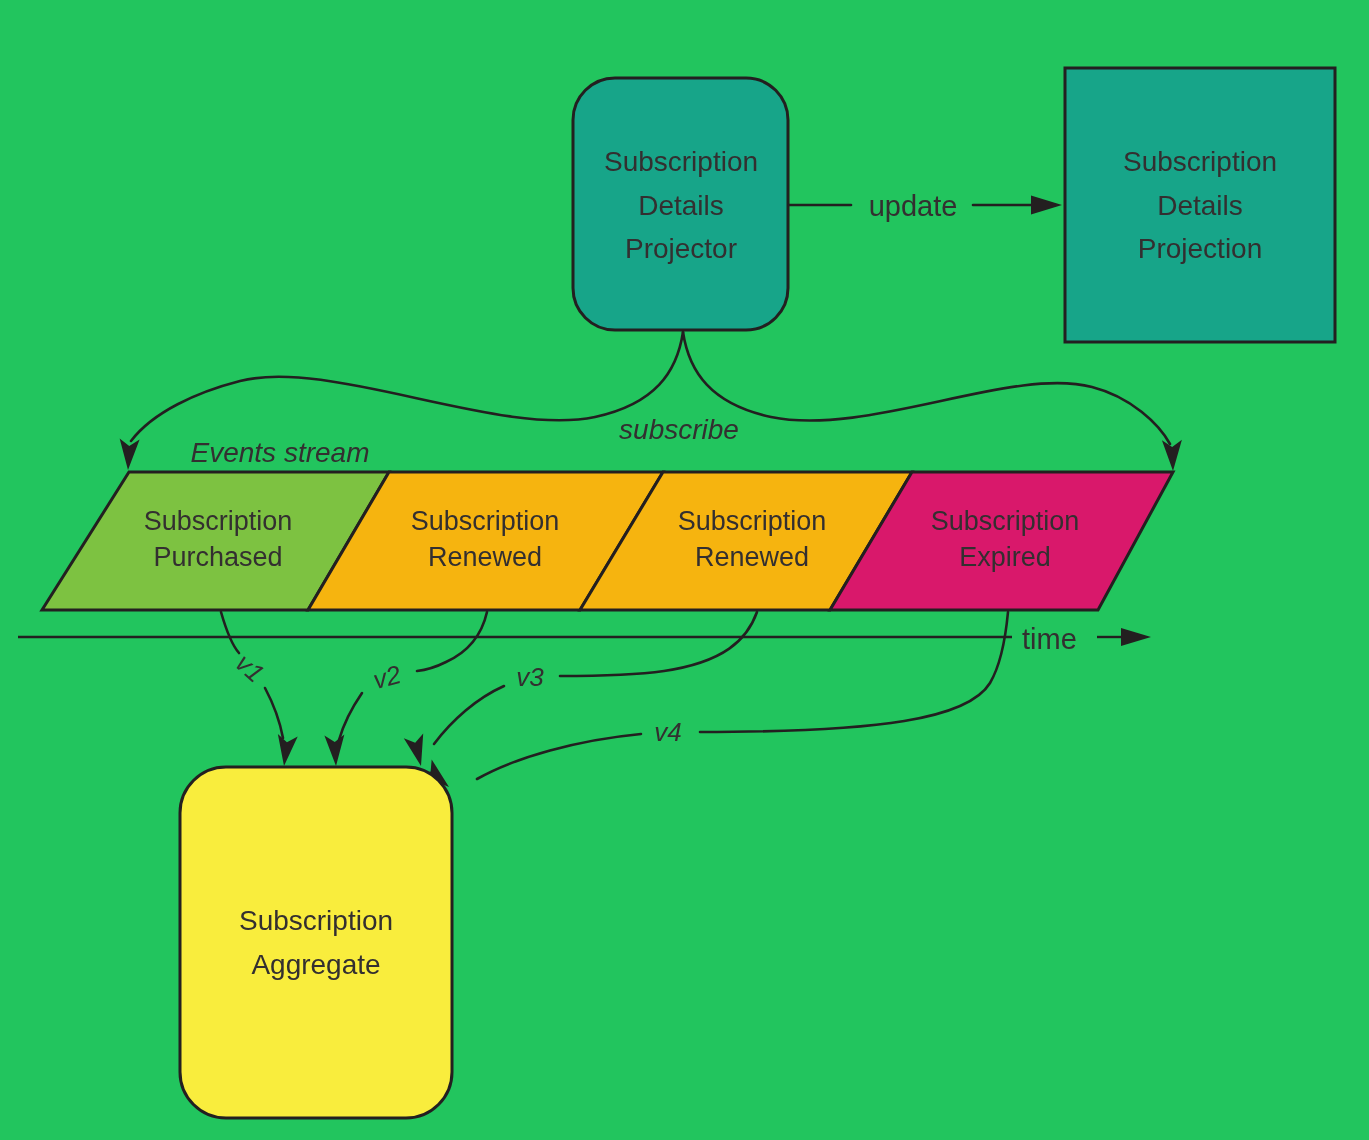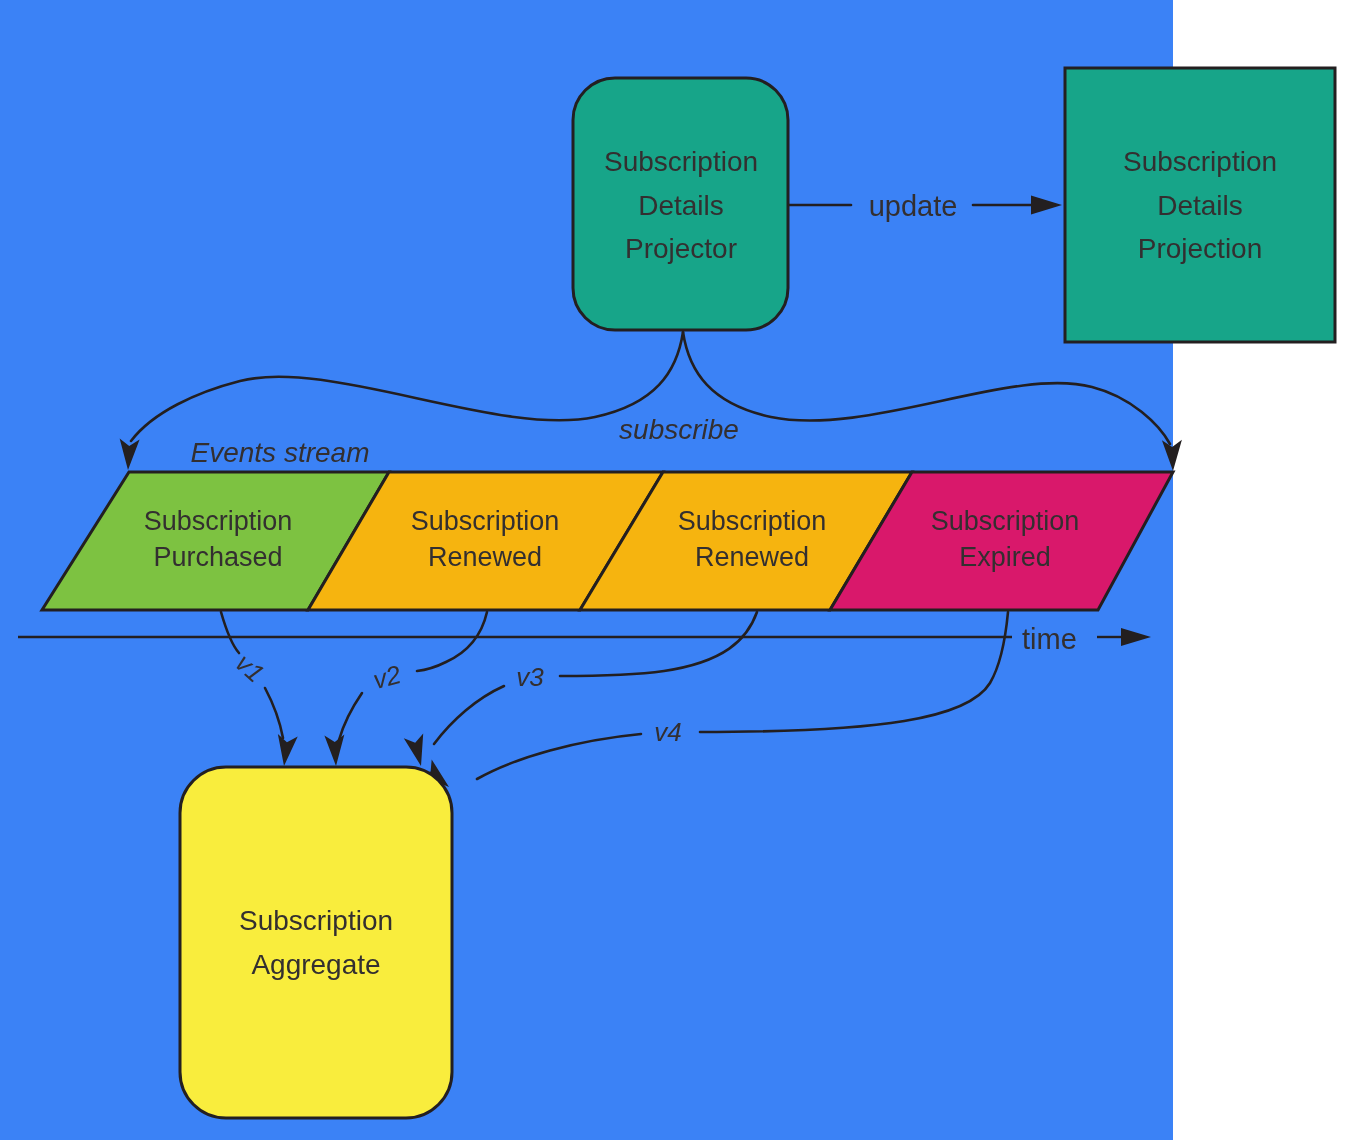--- a/index.html
+++ b/index.html
@@ -1,16 +1,16 @@
 <!DOCTYPE html>
 <html><head>
 <meta charset="utf-8">
 <style>
   html,body{margin:0;padding:0;background:#ffffff;}
-  .stage{width:1173px;height:1140px;position:relative;background:#3b82f6;}
+  .stage{width:1369px;height:1140px;position:relative;background:#22c55e;}
   svg{display:block;}
   text{font-family:"Liberation Sans","DejaVu Sans",sans-serif;fill:#332f30;}
   .node-label{font-size:28px;}
   .seg-label{font-size:27px;}
   .flow-label{font-size:29px;}
   .italic-label{font-size:28px;font-style:italic;}
   .v-label{font-size:26px;font-style:italic;}
   .edge{fill:none;stroke:#231f20;stroke-width:2.6;stroke-linecap:round;}
   .thin-edge{fill:none;stroke:#231f20;stroke-width:2.4;}
   .shape{stroke:#231f20;stroke-width:3;}

